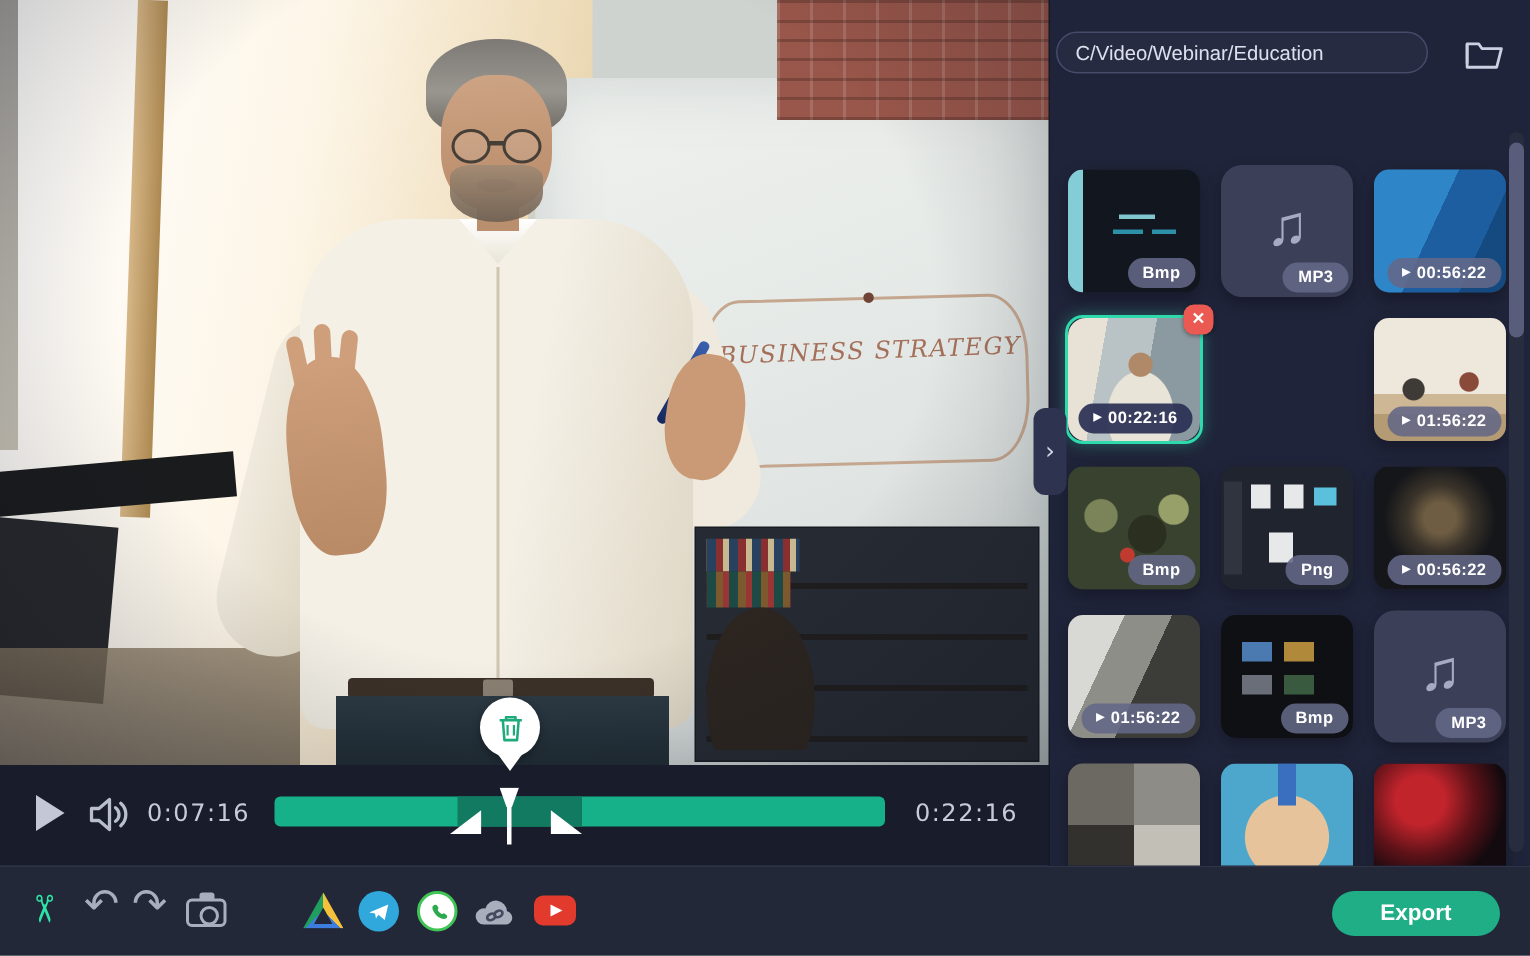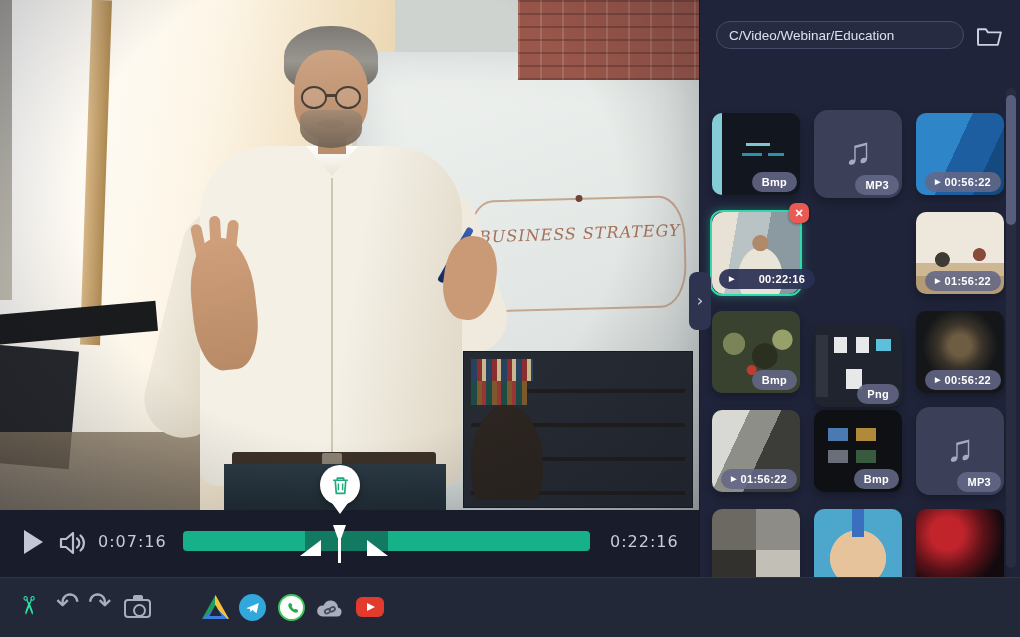--- a/index.html
+++ b/index.html
@@ -127,21 +127,21 @@
   .f-youtube { left:356px; top:19px; width:28px; height:20px; background:#e23b2d; border-radius:6px; }
   .f-youtube::after { content:""; position:absolute; left:11px; top:6px; width:0; height:0;
     border-left:8px solid #fff; border-top:4.5px solid transparent; border-bottom:4.5px solid transparent; }
   .f-export { left:888px; top:16px; width:112px; height:30px; border-radius:16px; background:#1fae85;
     color:#fff; font:600 15px/30px "Liberation Sans", sans-serif; text-align:center; border:none; cursor:pointer; }
 
   
   #panel { left:700px; top:0; width:320px; height:577px; background:#20243a; overflow:hidden;
     box-shadow:-1px 0 0 #141828; }
   #panel > * { position:absolute; }
-  .p-path { left:16px; top:21px; width:248px; height:28px; border-radius:15px; background:#262b42;
+  .p-path { left:4px; top:21px; width:248px; height:28px; border-radius:15px; background:#262b42;
     border:1.3px solid #454b68; color:#dde0ec; font:13.5px "Liberation Sans", sans-serif; padding:0 12px; outline:none; }
   .p-folder { left:276px; top:24px; }
   .p-filter { left:16px; top:64px; width:128px; height:28px; border-radius:15px; background:#2b3048;
     border:1px solid #3a4060; color:#e2e5f0; font:13.5px/26px "Liberation Sans", sans-serif; padding-left:14px; }
   .p-chev { position:absolute; right:14px; top:9px; width:7px; height:7px;
     border-right:2px solid #cfd4e6; border-bottom:2px solid #cfd4e6; transform:rotate(45deg); }
   .sb-track { left:306px; top:88px; width:10px; height:480px; border-radius:5px; background:#272c3f; }
   .sb-thumb { left:306px; top:95px; width:10px; height:130px; border-radius:5px; background:#575d7a; }
 
   .tile { position:absolute; width:88px; height:82px; border-radius:10px; overflow:visible;
@@ -149,21 +149,21 @@
   .tile .art { position:absolute; inset:0; border-radius:inherit; overflow:hidden; }
   .tile.audio { height:88px; border-radius:14px; background:#3b4058; display:flex;
     align-items:center; justify-content:center; }
   .tile.audio .note { font-size:38px; color:#a6abc4; margin-top:-6px; }
   .badge { position:absolute; right:3px; bottom:3px; height:20px; padding:0 10px; border-radius:11px;
     background:rgba(99,104,134,.88); color:#fff; font:bold 11px/20px "Liberation Sans", sans-serif;
     letter-spacing:.3px; display:flex; align-items:center; white-space:nowrap; }
   .badge .pg { font-style:normal; font-size:7px; margin-right:4px; }
   .tile.sel { left:10px; top:210px; width:92px; height:86px; border:2px solid #2ed9ac; border-radius:12px;
     box-shadow:0 0 10px rgba(46,217,172,.35); }
-  .tile.sel .badge { right:auto; left:7px; bottom:5px; background:rgba(42,48,84,.92);gap:20px; }
+  .tile.sel .badge { right:auto; left:7px; bottom:5px; background:rgba(42,48,84,.92); }
   .x-btn { position:absolute; top:-9px; right:-9px; width:20px; height:20px; border-radius:7px;
     background:#ea5a52; color:#fff; font:bold 11px/20px "Liberation Sans", sans-serif; text-align:center; z-index:3;
     box-shadow:0 1px 3px rgba(0,0,0,.4); }
 
   .art0 { background:#12161f;
     background-image:linear-gradient(90deg,#84cdd6 0 11%, transparent 11%),
       linear-gradient(#2b90a8,#2b90a8),linear-gradient(#2b90a8,#2b90a8),linear-gradient(#7fc6cf,#7fc6cf);
     background-size:100% 100%, 20px 3px, 16px 3px, 24px 3px;
     background-position:0 0, 30px 40px, 56px 40px, 34px 30px; background-repeat:no-repeat; }
   .art2 { background:linear-gradient(115deg,#2e86c8 0 45%,#1c5ea0 45% 75%,#154a80 75%); }
@@ -294,20 +294,21 @@
     </svg>
   </div>
   <svg class="f-cloud" width="32" height="23" viewBox="0 0 30 22">
     <path d="M8 19.5 a5.2 5.2 0 1 1 .9 -10.3 A7 7 0 0 1 22.6 11 A4.3 4.3 0 0 1 21.5 19.5 Z" fill="#a9aebd"></path>
     <g stroke="#454b5e" stroke-width="1.7" fill="none">
       <ellipse cx="12.6" cy="14.6" rx="2.7" ry="1.9" transform="rotate(-25 12.6 14.6)"></ellipse>
       <ellipse cx="17.2" cy="12.7" rx="2.7" ry="1.9" transform="rotate(-25 17.2 12.7)"></ellipse>
     </g>
   </svg>
   <div class="f-youtube"><span></span></div>
+  <button class="f-export">Export</button>
 </div>
 
 <div id="panel" class="abs">
   <input class="p-path" value="C/Video/Webinar/Education" style="">
   <svg class="p-folder" width="27" height="23" viewBox="0 0 26 21">
     <path d="M2 4.5 h7.5 l2 3 H24 l-3 12 H2 Z" fill="none" stroke="#ccd1e2" stroke-width="1.8" stroke-linejoin="round"></path>
     <path d="M2 4.5 V17" stroke="#ccd1e2" stroke-width="1.8"></path>
   </svg>
 
   <div class="tile" style="left:12px;top:113px">
@@ -339,21 +340,21 @@
     <span class="badge">
         <i class="pg">▶</i>
         <span>01:56:22</span>
       </span>
   </div>
 
   <div class="tile" style="left:12px;top:311px">
     <div class="art art6"></div>
     <span class="badge">Bmp</span>
   </div>
-  <div class="tile" style="left:114px;top:325px">
+  <div class="tile" style="left:114px;top:311px">
     <div class="art art7"></div>
     <span class="badge">Png</span>
   </div>
   <div class="tile" style="left:216px;top:311px">
     <div class="art art8"></div>
     <span class="badge">
         <i class="pg">▶</i>
         <span>00:56:22</span>
       </span>
   </div>

